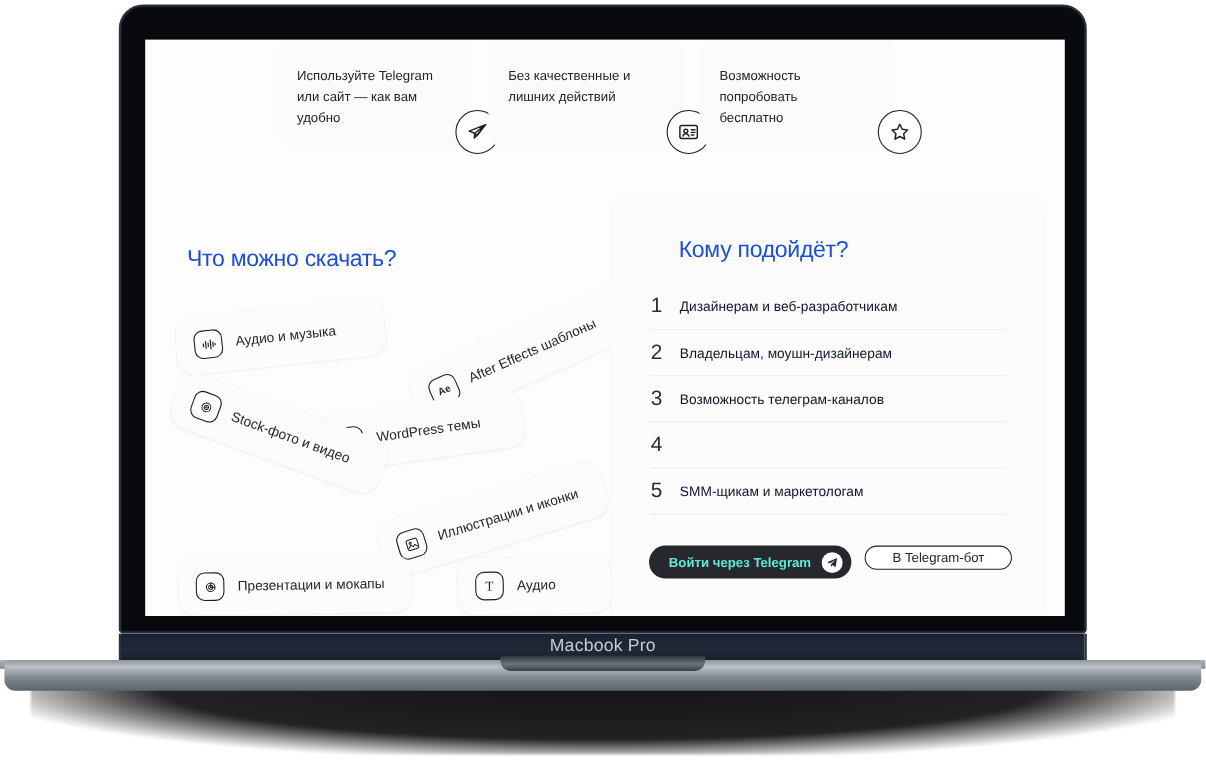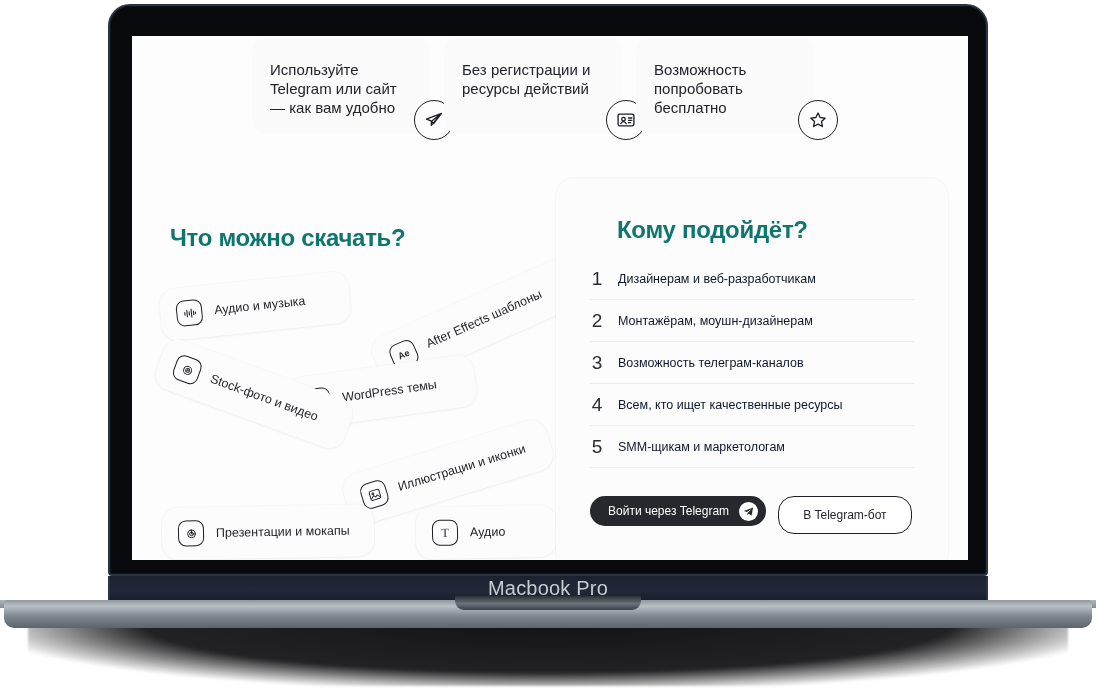--- a/index.html
+++ b/index.html
@@ -28,21 +28,21 @@
     overflow: hidden;
   }
   .chin {
     position: absolute; left: 108px; top: 576px;
     width: 880px; height: 24px;
     background: linear-gradient(180deg,#1b2130 0%,#222838 60%,#1a1f2c 100%);
     border-left: 2px solid #2b3240; border-right: 2px solid #2b3240;
     display: flex; align-items: center; justify-content: center;
   }
   .chin-label {
-    color: #c6cbd4; font-size: 20px; letter-spacing: .2px;
+    color: #c6cbd4; font-size: 16px; letter-spacing: .2px;
   }
   .base {
     position: absolute; left: 4px; top: 600px;
     width: 1088px; height: 28px;
     background: linear-gradient(180deg,#8f979f 0%,#b9c0c6 22%,#7c848c 60%,#5d646c 100%);
     border-radius: 4px 4px 10px 10px;
   }
   .base-edge {
     position: absolute; left: 0; top: 600px; width: 1096px; height: 8px;
     background: linear-gradient(180deg,#aeb5bc,#848c94);
@@ -64,33 +64,33 @@
   
   .feature-row { position: absolute; left: 120px; top: 2px; display: flex; gap: 14px; }
   .feature-card {
     position: relative;
     width: 178px; height: 96px;
     background: #fbfbfb;
     border-radius: 14px;
     padding: 22px 16px 0 18px;
   }
   .feature-card .ftext {
-    font-size: 15px; line-height: 19px; color: #22242a; max-width: 130px;
+    font-size: 12px; line-height: 19px; color: #22242a; max-width: 130px;
   }
   .fcircle {
     position: absolute; right: -24px; bottom: -6px;
     width: 40px; height: 40px; border: 1.6px solid #1d1f24;
     border-radius: 50%; background: #fdfdfd;
     display: flex; align-items: center; justify-content: center;
   }
   .fcircle svg { width: 20px; height: 20px; }
 
   .panels { position: absolute; left: 0; top: 112px; width: 836px; }
   h2.section-title {
-    font-size: 24px; font-weight: 700; color: #0f766e; letter-spacing: -.3px;
+    font-size: 21px; font-weight: 400; color: #1d4ed8; letter-spacing: -.3px;
   }
 
   
   .left-panel { position: absolute; left: 38px; top: 0; width: 410px; height: 400px; }
   .left-panel h2 { position: absolute; left: 0; top: 76px; }
   .chips { position: absolute; left: -22px; top: 120px; width: 430px; height: 280px; }
   .chip {
     position: absolute;
     background: #fcfcfc;
     border-radius: 16px;
@@ -121,33 +121,33 @@
   .num-row {
     display: flex; align-items: center; gap: 14px;
     height: 42px; border-bottom: 1px solid #eeeeef;
   }
   .num { font-size: 19px; color: #2a2c31; width: 14px; text-align: center; font-weight: 400; }
   .num-label { font-size: 12.5px; color: #0f172a; }
 
   .btn-row { position: absolute; left: 34px; top: 318px; display: flex; gap: 12px; }
   .btn-primary {
     display: flex; align-items: center; gap: 10px;
-    background: #26282d; color: #ffffff;
+    background: #26282d; color: #5eead4;
     height: 30px; border-radius: 16px; padding: 0 8px 0 18px;
-    font-size: 12px; border: none; cursor: pointer;
+    font-size: 12px; border: none; cursor: pointer; font-weight: bold;
   }
   .btn-tg-ico {
     width: 19px; height: 19px; border-radius: 50%; background:#fff;
     display:flex; align-items:center; justify-content:center;
   }
   .btn-tg-ico svg { width: 11px; height: 11px; }
   .btn-secondary {
     display:flex; align-items:center; justify-content:center;
     background: #fff; color: #24262b; border: 1.3px solid #1f2126;
-    height: 38px; border-radius: 16px; padding: 0 24px;
+    height: 22px; border-radius: 16px; padding: 0 24px;
     font-size: 12px; cursor: pointer;
   }
 </style>
 </head>
 <body>
 
 <div id="stage">
 
   <div class="shadow"></div>
 
@@ -159,21 +159,21 @@
         <div class="feature-card">
           <div class="ftext">Используйте Telegram или сайт — как вам удобно</div>
           <div class="fcircle">
             <svg viewBox="0 0 24 24" fill="none" stroke="#1d1f24" stroke-width="1.6" stroke-linejoin="round">
               <path d="M21 4 3 11l6 2.4L21 4 11.5 16.2 9 13.4l-.3 5.1L21 4z"></path>
             </svg>
           </div>
         </div>
 
         <div class="feature-card">
-          <div class="ftext">Без регистрации и ресурсы действий</div>
+          <div class="ftext">Без качественные и лишних действий</div>
           <div class="fcircle">
             <svg viewBox="0 0 24 24" fill="none" stroke="#1d1f24" stroke-width="1.6">
               <rect x="2.5" y="5" width="19" height="14" rx="2"></rect>
               <circle cx="9" cy="11" r="2.1"></circle>
               <path d="M5.7 16.4c.6-1.7 1.9-2.5 3.3-2.5s2.7.8 3.3 2.5" stroke-linecap="round"></path>
               <path d="M15 9.6h4M15 12.4h4M15 15.2h2.6" stroke-linecap="round"></path>
             </svg>
           </div>
         </div>
 
@@ -268,29 +268,28 @@
         <div class="right-card">
           <h2 class="section-title">Кому подойдёт?</h2>
 
           <div class="num-list">
             <div class="num-row">
               <span class="num">1</span>
               <span class="num-label">Дизайнерам и веб-разработчикам</span>
             </div>
             <div class="num-row">
               <span class="num">2</span>
-              <span class="num-label">Монтажёрам, моушн-дизайнерам</span>
+              <span class="num-label">Владельцам, моушн-дизайнерам</span>
             </div>
             <div class="num-row">
               <span class="num">3</span>
               <span class="num-label">Возможность телеграм-каналов</span>
             </div>
             <div class="num-row">
               <span class="num">4</span>
-              <span class="num-label">Всем, кто ищет качественные ресурсы</span>
             </div>
             <div class="num-row">
               <span class="num">5</span>
               <span class="num-label">SMM-щикам и маркетологам</span>
             </div>
           </div>
 
           <div class="btn-row">
             <button class="btn-primary">
               <span>Войти через Telegram</span>

